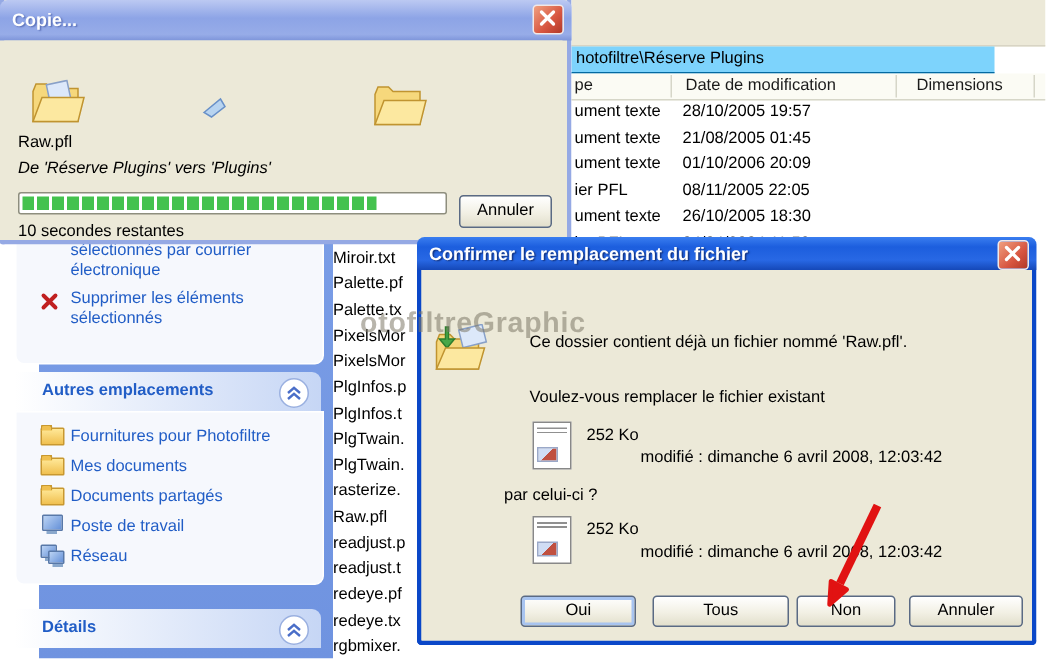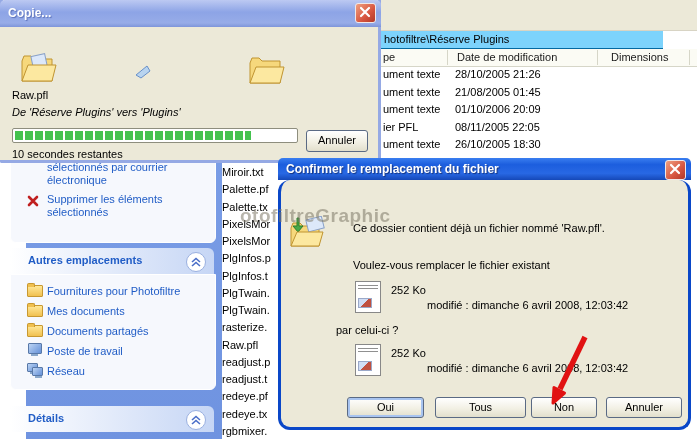--- a/index.html
+++ b/index.html
@@ -112,21 +112,21 @@
   #fb2{top:164px;}
   #btn-oui{left:66px;top:217px;width:77px;height:21px;box-shadow:inset 0 0 0 2px #a8c4f0;}
   #btn-tous{left:154px;top:217px;width:91px;height:21px;}
   #btn-non{left:250px;top:217px;width:66px;height:21px;}
   #btn-annuler{left:325px;top:217px;width:76px;height:21px;}
 
   #watermark{left:240px;top:205px;width:300px;height:24px;font-size:19px;font-weight:bold;
     color:rgba(125,120,104,0.55);letter-spacing:0.5px;z-index:35;pointer-events:none;}
   #desktop-corner{left:0;top:0;width:10px;height:7px;background:#7ca241;z-index:5;}
   #copy-dialog{z-index:10;}
-  #confirm-dialog{z-index:30;border-radius:12px;}
+  #confirm-dialog{z-index:30;}
   #arrow-layer{left:0;top:0;width:697px;height:439px;z-index:40;pointer-events:none;}
 </style>
 </head>
 <body>
 
 <div id="screen">
 
   <div class="abs" id="desktop-corner"></div>
 
   <div class="abs" id="file-area"></div>
@@ -139,21 +139,21 @@
     <div class="col-sep" style="left:66px;"></div>
     <div class="hdr-label" style="left:76px;">Date de modification</div>
     <div class="col-sep" style="left:216px;"></div>
     <div class="hdr-label" style="left:230px;">Dimensions</div>
     <div class="col-sep" style="left:308px;"></div>
   </div>
 
   <div class="abs" id="detail-rows">
     <div class="drow">
         <span class="dtype">ument texte</span>
-        <span class="ddate">28/10/2005 21:26</span>
+        <span class="ddate">28/10/2005 19:57</span>
       </div>
     <div class="drow">
         <span class="dtype">ument texte</span>
         <span class="ddate">21/08/2005 01:45</span>
       </div>
     <div class="drow">
         <span class="dtype">ument texte</span>
         <span class="ddate">01/10/2006 20:09</span>
       </div>
     <div class="drow">

